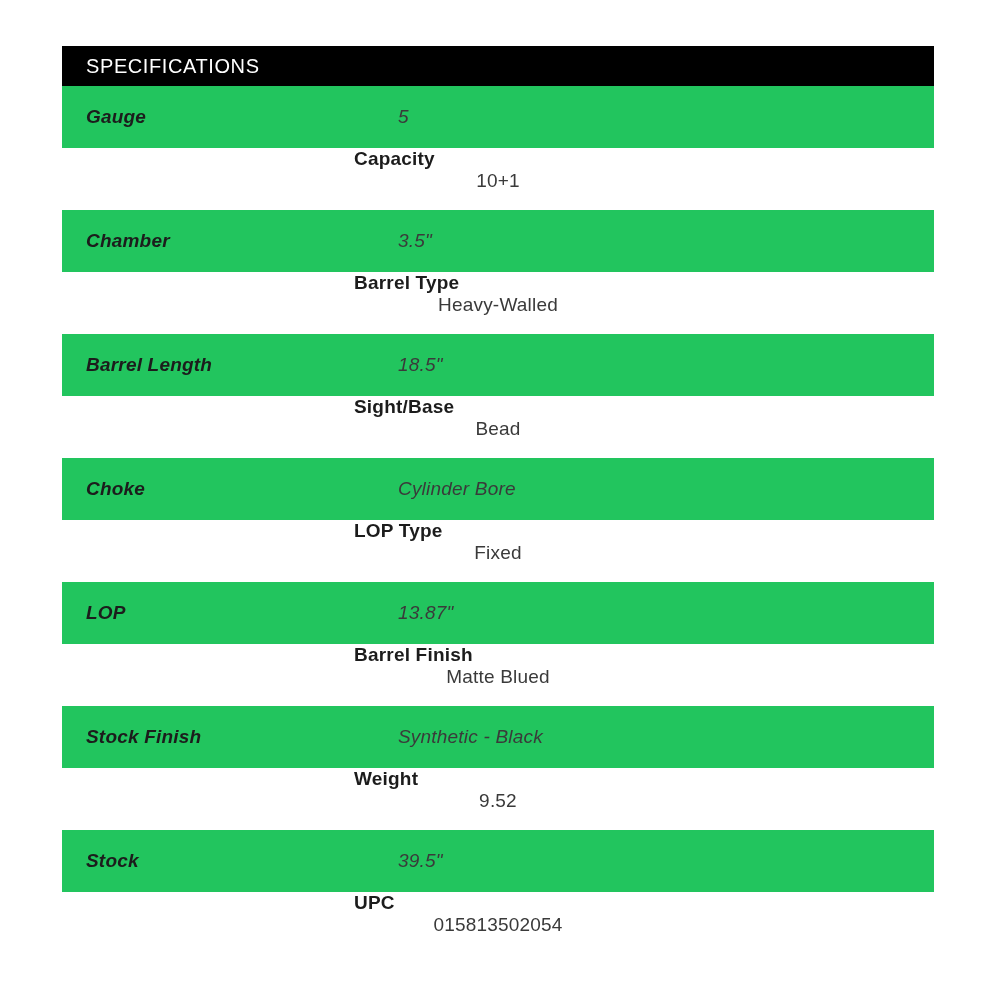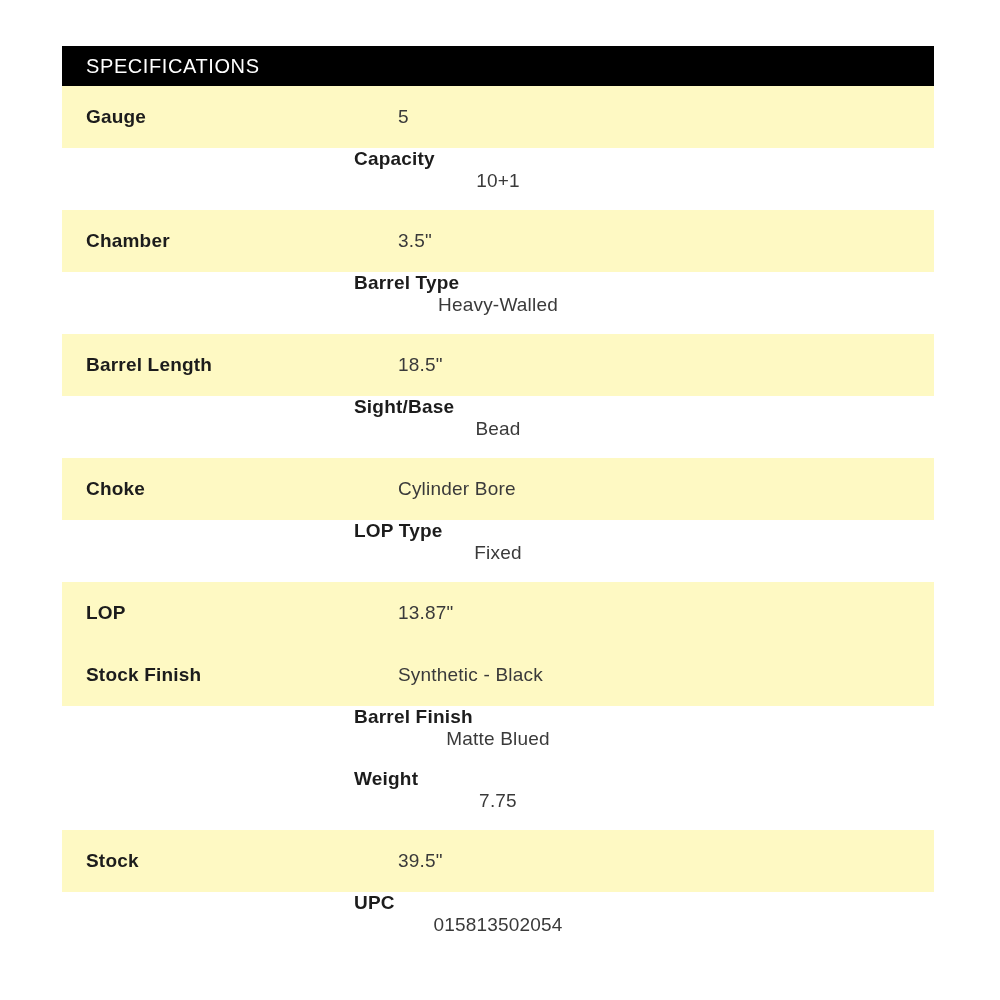--- a/index.html
+++ b/index.html
@@ -43,21 +43,22 @@
   .spec-rows {
     width: 100%;
   }
   .spec-row {
     display: flex;
     align-items: center;
     height: 62px;
     box-sizing: border-box;
   }
   .spec-row.shaded {
-    background: #fef9c3;
+    background: #22c55e;
+    font-style: italic;
   }
   .spec-row.plain {
     background: #ffffff;
     flex-direction: column;
   }
   .spec-label {
     width: 336px;
     padding-left: 24px;
     box-sizing: border-box;
     font-size: 19px;
@@ -121,33 +122,33 @@
       <div class="spec-row plain">
         <div class="spec-label">LOP Type</div>
         <div class="spec-value">Fixed</div>
       </div>
 
       <div class="spec-row shaded">
         <div class="spec-label">LOP</div>
         <div class="spec-value">13.87"</div>
       </div>
 
+      <div class="spec-row plain">
+        <div class="spec-label">Barrel Finish</div>
+        <div class="spec-value">Matte Blued</div>
+      </div>
+
       <div class="spec-row shaded">
         <div class="spec-label">Stock Finish</div>
         <div class="spec-value">Synthetic - Black</div>
       </div>
 
       <div class="spec-row plain">
-        <div class="spec-label">Barrel Finish</div>
-        <div class="spec-value">Matte Blued</div>
-      </div>
-
-      <div class="spec-row plain">
         <div class="spec-label">Weight</div>
-        <div class="spec-value">7.75</div>
+        <div class="spec-value">9.52</div>
       </div>
 
       <div class="spec-row shaded">
         <div class="spec-label">Stock</div>
         <div class="spec-value">39.5"</div>
       </div>
 
       <div class="spec-row plain">
         <div class="spec-label">UPC</div>
         <div class="spec-value">015813502054</div>

